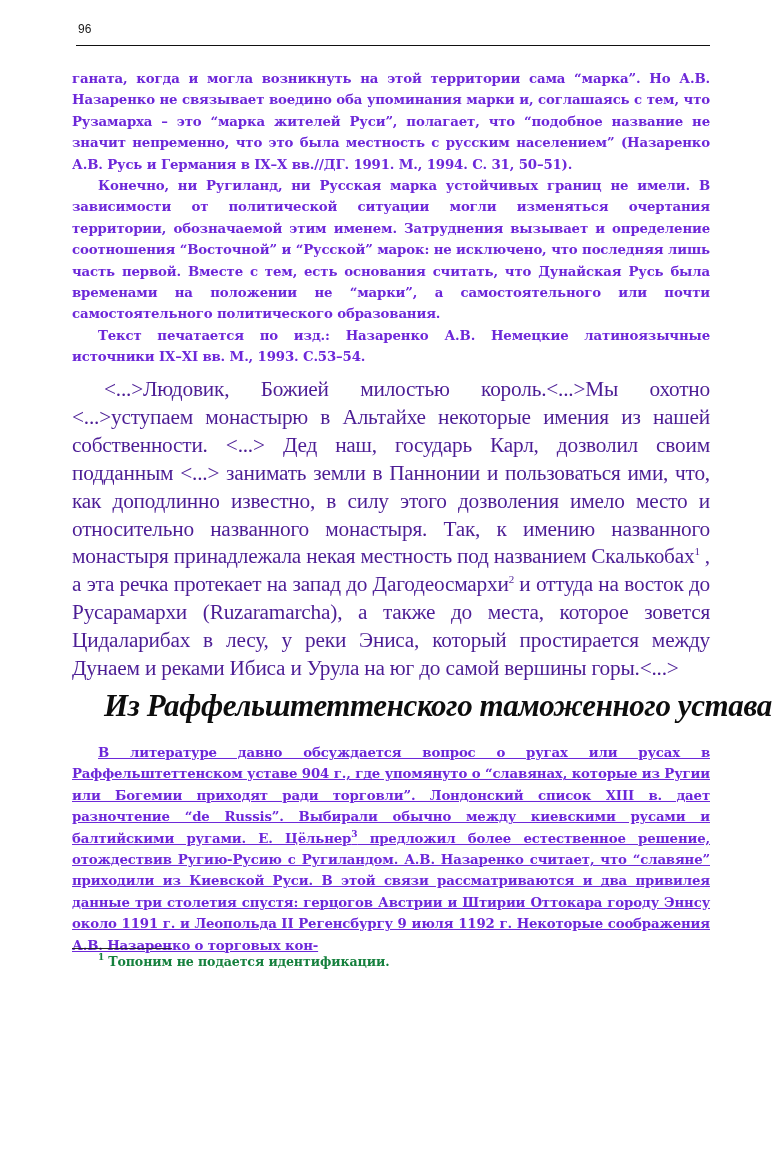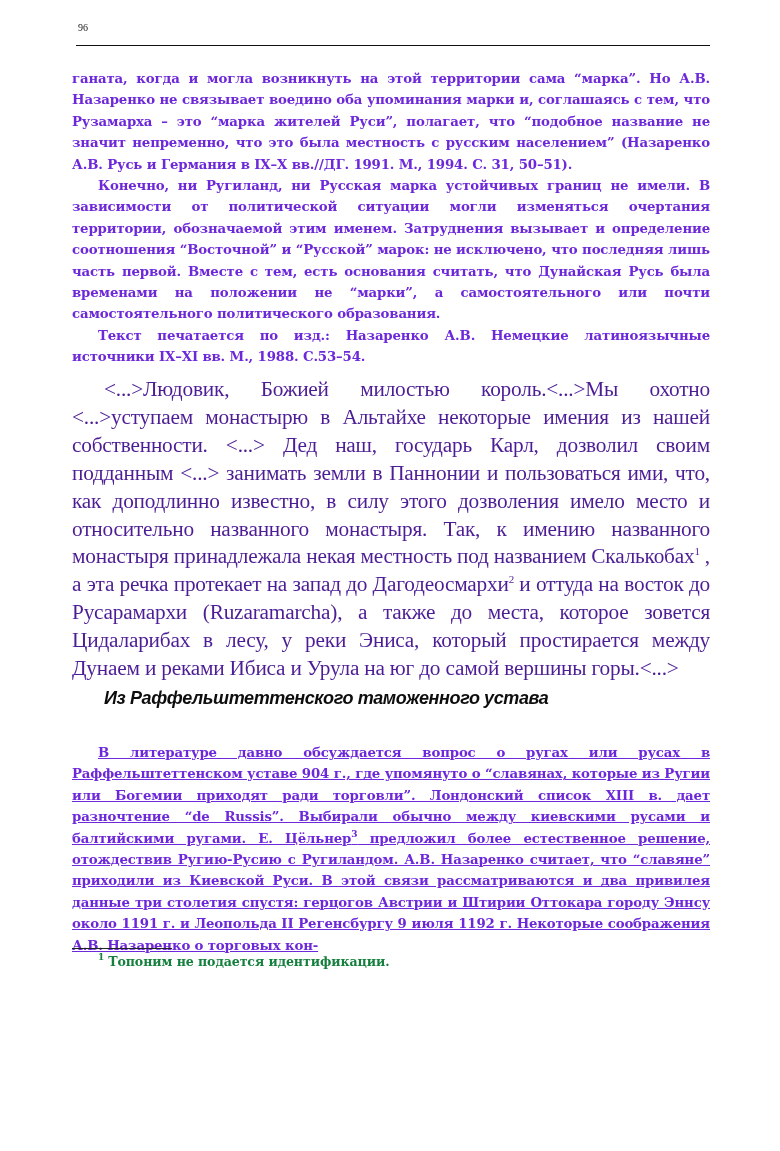--- a/index.html
+++ b/index.html
@@ -1,21 +1,21 @@
 <!DOCTYPE html>
 <html><head>
   <meta charset="utf-8">
   <style>
     html, body { margin: 0; padding: 0; background: #ffffff; }
     body { width: 780px; height: 1151px; position: relative; overflow: hidden; color: #111; }
     .page { position: absolute; left: 0; top: 0; width: 780px; height: 1151px; }
 
     .running-head {
       position: absolute; left: 76px; top: 22px; width: 633px; height: 22px;
-      font-family: Liberation Serif, serif; font-size: 10px; color: #1a1a1a;
+      font-family: Liberation Sans, sans-serif; font-size: 12px; color: #1a1a1a;
     }
     .running-head .pageno { position: absolute; left: 2px; top: 0; }
     .running-head .chapter { position: absolute; right: 0; top: 0; white-space: nowrap; }
     .head-rule {
       position: absolute; left: 76px; top: 45px; width: 634px; height: 0;
       border-top: 1.6px solid #111;
     }
 
     .body-small {
       position: absolute; left: 72px; width: 638px;
@@ -28,21 +28,21 @@
     .quote {
       position: absolute; left: 72px; top: 376px; width: 638px;
       font-family: "Liberation Serif", serif; font-size: 21.3px; line-height: 27.9px;
       text-align: justify; color: #4c1d95; letter-spacing: -0.2px;
     }
     .quote p { margin: 0; text-indent: 32px; }
     .quote sup { font-size: 11px; vertical-align: 8px; line-height: 0; }
 
     .section-title {
       position: absolute; left: 104px; top: 688px; width: 620px;
-      font-family: Liberation Sans, sans-serif; font-size: 18px; font-weight: bold;
+      font-family: Liberation Serif, serif; font-size: 31px; font-weight: bold;
       font-style: italic; color: #0d0d0d; letter-spacing: -0.4px; white-space: nowrap;
     }
 
     .body-two { top: 742px; text-decoration: underline; }
     .body-two sup { font-size: 9px; vertical-align: 6px; line-height: 0; }
 
     .fn-rule {
       position: absolute; left: 72px; top: 948px; width: 100px; height: 0;
       border-top: 1px solid #222;
     }
@@ -60,21 +60,21 @@
 <div class="page">
 
   <div class="running-head">
     <span class="pageno">96</span>
   </div>
   <div class="head-rule"></div>
 
   <div class="body-small" style="top:68px;">
     <p>ганата, когда и могла возникнуть на этой территории сама “марка”. Но А.В. Назаренко не связывает воедино оба упоминания марки и, соглашаясь с тем, что Рузамарха – это “марка жителей Руси”, полагает, что “подобное название не значит непременно, что это была местность с русским населением” (Назаренко А.В. Русь и Германия в IX–X вв.//ДГ. 1991. М., 1994. С. 31, 50–51).</p>
     <p class="indent">Конечно, ни Ругиланд, ни Русская марка устойчивых границ не имели. В зависимости от политической ситуации могли изменяться очертания территории, обозначаемой этим именем. Затруднения вызывает и определение соотношения “Восточной” и “Русской” марок: не исключено, что последняя лишь часть первой. Вместе с тем, есть основания считать, что Дунайская Русь была временами на положении не “марки”, а самостоятельного или почти самостоятельного политического образования.</p>
-    <p class="indent">Текст печатается по изд.: Назаренко А.В. Немецкие латиноязычные источники IX–XI вв. М., 1988. С.53–54.</p>
+    <p class="indent">Текст печатается по изд.: Назаренко А.В. Немецкие латиноязычные источники IX–XI вв. М., 1993. С.53–54.</p>
   </div>
 
   <div class="quote">
     <p><span>&lt;...&gt;Людовик, Божией милостью король.&lt;...&gt;Мы охотно &lt;...&gt;уступаем монастырю в Альтайхе некоторые имения из нашей собственности. &lt;...&gt; Дед наш, государь Карл, дозволил своим подданным &lt;...&gt; занимать земли в Паннонии и пользоваться ими, что, как доподлинно известно, в силу этого дозволения имело место и относительно названного монастыря. Так, к имению названного монастыря принадлежала некая местность под названием Скалькобах</span><sup>1</sup><span> , а эта речка протекает на запад до Дагодеосмархи</span><sup>2</sup><span> и оттуда на восток до Русарамархи (Ruzaramarcha), а также до места, которое зовется Цидаларибах в лесу, у реки Эниса, который простирается между Дунаем и реками Ибиса и Урула на юг до самой вершины горы.&lt;...&gt;</span></p>
   </div>
 
   <div class="section-title">Из Раффельштеттенского таможенного устава</div>
 
   <div class="body-small body-two">
     <p class="indent"><span>В литературе давно обсуждается вопрос о ругах или русах в Раффельштеттенском уставе 904 г., где упомянуто о “славянах, которые из Ругии или Богемии приходят ради торговли”. Лондонский список XIII в. дает разночтение “de Russis”. Выбирали обычно между киевскими русами и балтийскими ругами. Е. Цёльнер</span><sup>3</sup><span> предложил более естественное решение, отождествив Ругию-Русию с Ругиландом. А.В. Назаренко считает, что “славяне” приходили из Киевской Руси. В этой связи рассматриваются и два привилея данные три столетия спустя: герцогов Австрии и Штирии Оттокара городу Эннсу около 1191 г. и Леопольда II Регенсбургу 9 июля 1192 г. Некоторые соображения А.В. Назаренко о торговых кон-</span></p>

